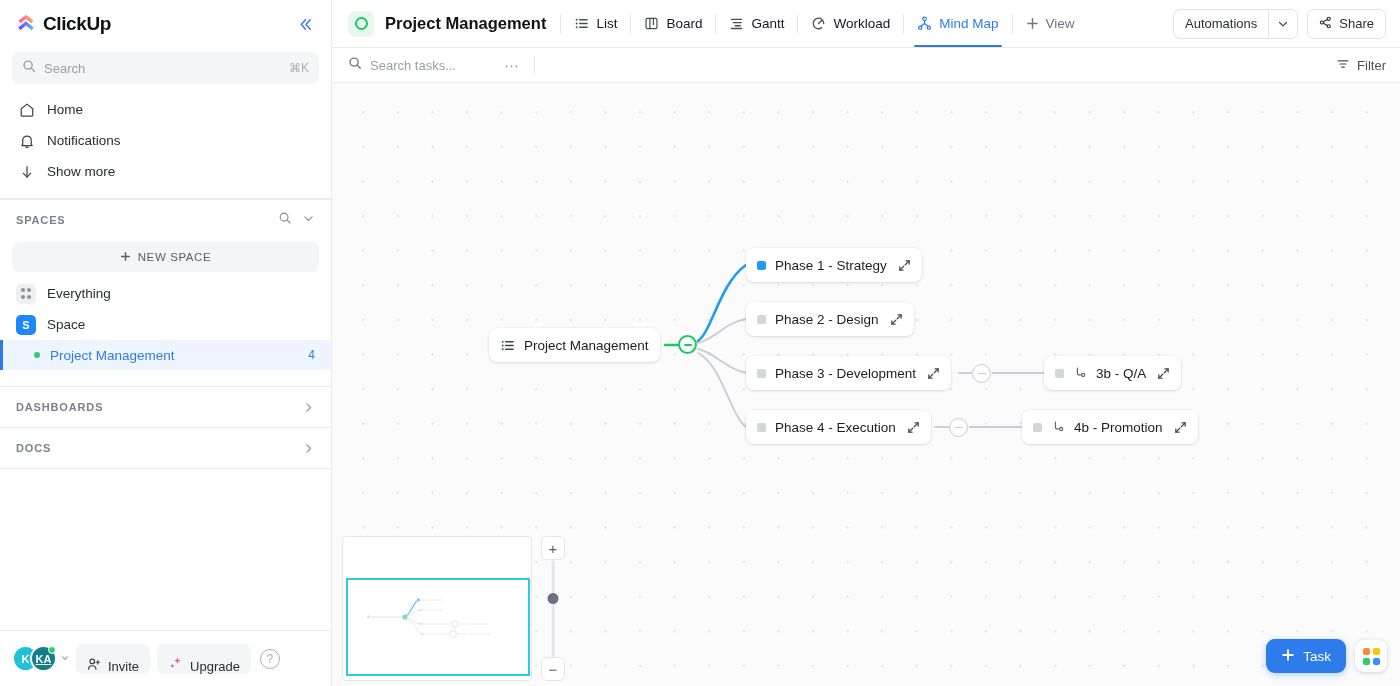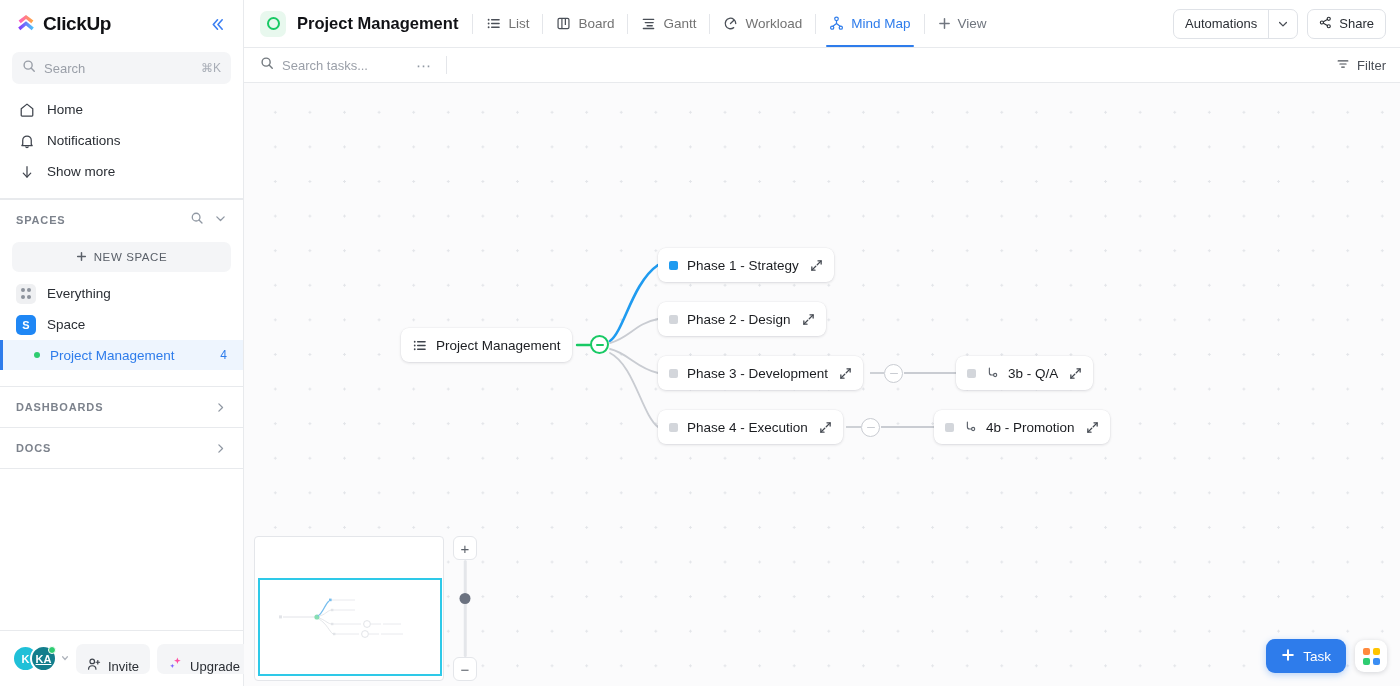--- a/index.html
+++ b/index.html
@@ -7,21 +7,21 @@
     width: 1400px; height: 686px;
     font-family: "Liberation Sans", sans-serif;
     background: #ffffff;
     overflow: hidden;
     -webkit-font-smoothing: antialiased;
   }
   .app { display: flex; width: 1400px; height: 686px; }
 
   
   .sidebar {
-    width: 244px; height: 686px;
+    width: 332px; height: 686px;
     background: #ffffff;
     border-right: 1px solid #e8eaed;
     display: flex; flex-direction: column;
     position: relative;
   }
   .sb-top {
     height: 48px; display: flex; align-items: center;
     padding: 0 14px 0 16px; justify-content: space-between;
   }
   .logo-wrap { display: flex; align-items: center; gap: 7px; }
@@ -144,21 +144,21 @@
     display: flex; align-items: center; justify-content: center; flex-shrink: 0;
   }
   .ring-green { width: 13px; height: 13px; border-radius: 50%; border: 2px solid #18c964; }
   .page-title {
     font-size: 16.5px; font-weight: bold; color: #111216;
     margin-left: 11px; margin-right: 14px; white-space: nowrap;
   }
   .vsep { width: 1px; height: 20px; background: #e4e6ea; flex-shrink: 0; }
   .tab {
     display: flex; align-items: center; gap: 7px; padding: 0 13px;
-    height: 47px; font-size: 13.5px; color: #737373; cursor: pointer;
+    height: 47px; font-size: 13.5px; color: #0f172a; cursor: pointer;
     position: relative; white-space: nowrap;
   }
   .tab.active { color: #2e7ceb; }
   .tab.active::after {
     content: ''; position: absolute; left: 10px; right: 10px; bottom: 0;
     height: 2.5px; background: #2e7ceb; border-radius: 2px;
   }
   .tab .ti { display: flex; align-items: center; }
   .tab-add { color: #70767f; }
   .topbar-right { margin-left: auto; display: flex; align-items: center; gap: 9px; }

